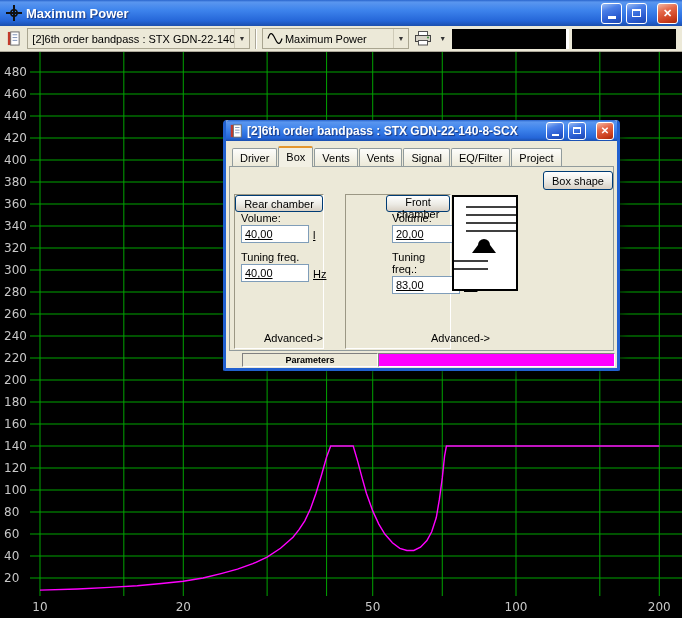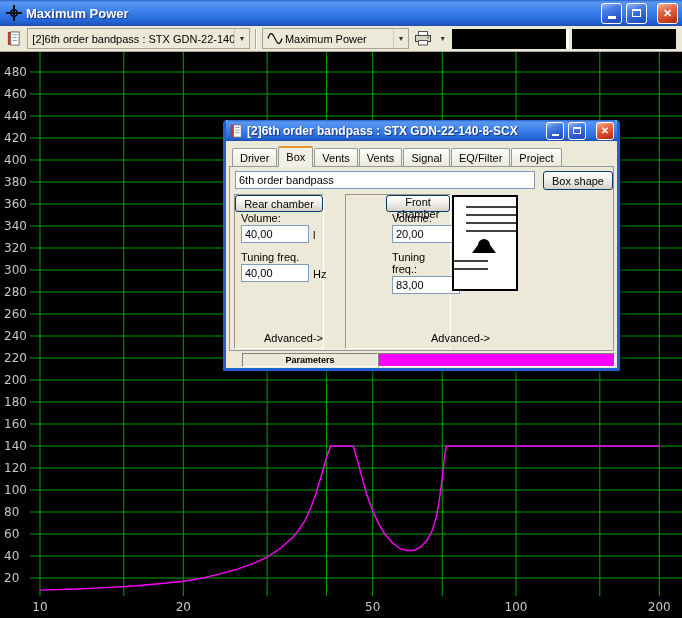--- a/index.html
+++ b/index.html
@@ -110,21 +110,21 @@
 
   .chamber-panel {
     position:absolute; top:27px; height:155px;
     border:1px solid; border-color:#9b9784 #fff #fff #9b9784; background:#ece9d8;
   }
   .rear-panel  { left:4px;  width:90px; }
   .front-panel { left:115px; width:106px;padding-left:40px; }
   .chamber-header { display:block; width:100%; height:17px; }
   .field-label { margin:8px 0 1px 6px; font-size:11px; }
   .field-label.first { margin-top:0; }
-  .field-row { display:flex; align-items:flex-end; margin-left:6px; gap:4px; }
+  .field-row { display:flex; align-items:flex-end; margin-left:6px; gap:4px;text-decoration:underline; }
   .field-row .xp-input { width:68px; }
   .unit { font-size:11px; padding-bottom:2px; }
   .advanced-link { position:absolute; bottom:4px; width:100%; text-align:right; font-size:11px; cursor:pointer; }
 
   .box-diagram { position:absolute; left:222px; top:28px; width:66px; height:96px; }
 
   .statusbar {
     position:absolute; left:0; bottom:1px; width:100%; height:14px;
     display:flex; align-items:stretch; gap:0; padding:0 2px 0 16px;
   }
@@ -297,21 +297,20 @@
       <span class="tab">Driver</span>
       <span class="tab active">Box</span>
       <span class="tab">Vents</span>
       <span class="tab">Vents</span>
       <span class="tab">Signal</span>
       <span class="tab">EQ/Filter</span>
       <span class="tab">Project</span>
     </div>
 
     <div class="tab-pane">
-      <input class="xp-input name-field" value="6th order bandpass" style="">
       <button class="xp-push box-shape-btn">Box shape</button>
 
       <div class="chamber-panel rear-panel">
         <button class="xp-push chamber-header">Rear chamber</button>
         <div class="field-label first">Volume:</div>
         <div class="field-row">
           <input class="xp-input" value="40,00" style="">
           <span class="unit">l</span>
         </div>
         <div class="field-label">Tuning freq.</div>

